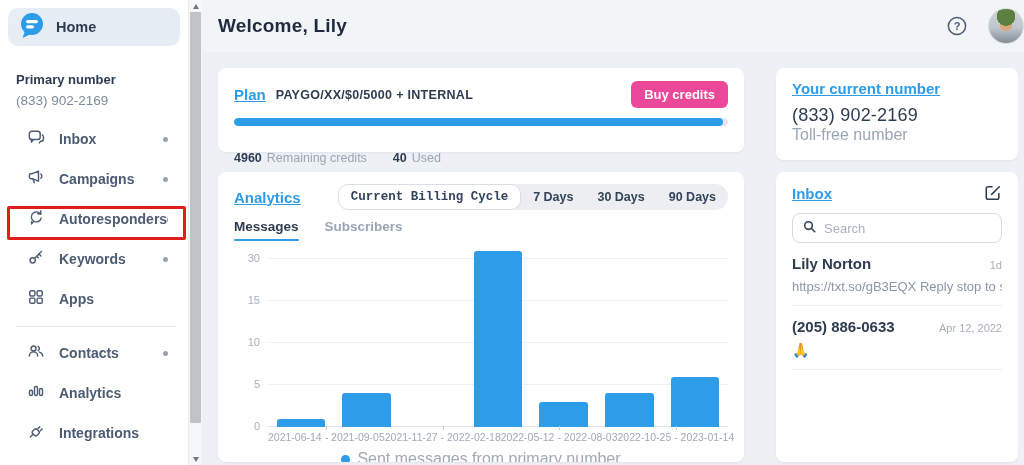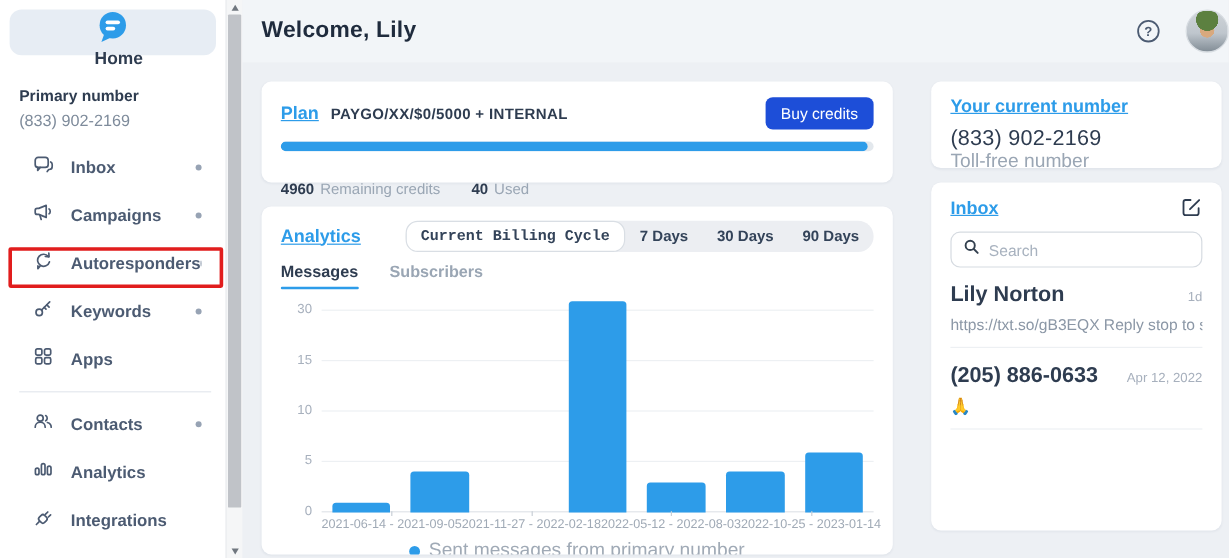--- a/index.html
+++ b/index.html
@@ -3,21 +3,21 @@
 <meta charset="utf-8">
 <style>
   * { margin:0; padding:0; box-sizing:border-box; }
   html,body { width:1024px; height:465px; overflow:hidden; background:#edf0f4;
               font-family:"Liberation Sans", sans-serif; }
   .app { display:flex; width:1024px; height:465px; }
 
   
   .sidebar { width:188px; background:#ffffff; position:relative; flex:none; height:465px; }
   .home-item { margin:8px 8px 0 8px; height:38px; background:#e7edf4; border-radius:10px;
-               display:flex; align-items:center; padding:0 10px; cursor:pointer;flex-direction:column; }
+               display:flex; align-items:center; padding:0 10px; cursor:pointer; }
   .home-item .label { font-size:14.5px; font-weight:bold; color:#2e3c50; margin-left:10px; }
   .primary-block { margin:26px 16px 0 16px; }
   .primary-label { font-size:13px; font-weight:bold; color:#2e3c50; }
   .primary-value { font-size:13.5px; color:#7e8b9b; margin-top:6px; }
   .nav { margin-top:11px; }
   .nav-item { height:40px; display:flex; align-items:center; padding:0 20px 0 26px; cursor:pointer; }
   .nav-item .label { font-size:14px; font-weight:600; color:#4c5b72; margin-left:13px; }
   .nav-item svg { flex:none; }
   .dot { width:5px; height:5px; border-radius:50%; background:#97a3b4; margin-left:auto; }
   .side-divider { height:1px; background:#e4e8ee; margin:7px 12px 6px 16px; }
@@ -49,22 +49,22 @@
   .col-left { width:526px; flex:none; display:flex; flex-direction:column; gap:20px; }
   .col-right { flex:1; display:flex; flex-direction:column; gap:12px; min-width:0; }
   .card { background:#ffffff; border-radius:8px; box-shadow:0 1px 2px rgba(25,45,70,.05); }
 
   .blue-link { font-size:15px; font-weight:bold; color:#2d9ce9; text-decoration:underline; cursor:pointer; }
 
   
   .plan-card { height:84px; padding:13px 16px; }
   .plan-row1 { display:flex; align-items:center; }
   .plan-name { margin-left:10px; font-size:12.5px; font-weight:600; color:#2e3c50; letter-spacing:.3px; }
-  .buy-btn { margin-left:auto; background:#1d4ed8; color:#fff; border:none; border-radius:6px;
-             font-family:inherit; font-size:13px; font-weight:normal; padding:6px 13px; cursor:pointer; }
+  .buy-btn { margin-left:auto; background:#ec4899; color:#fff; border:none; border-radius:6px;
+             font-family:inherit; font-size:13px; font-weight:bold; padding:6px 13px; cursor:pointer; }
   .progress-track { margin-top:10px; height:8px; border-radius:4px; background:#e3e8ed; overflow:hidden; }
   .progress-fill { height:100%; border-radius:4px; background:#2d9ce9; }
   .plan-stats { margin-top:9px; display:flex; align-items:baseline; font-size:12.5px; }
   .stat-num { font-weight:bold; color:#2e3c50;margin-top:16px; }
   .stat-label { color:#9aa6b4; margin-left:5px; }
   .stat-gap { width:26px; }
 
   
   .analytics-card { height:290px; padding:12px 16px; overflow:hidden; position:relative; }
   .an-header { display:flex; align-items:center; }
@@ -87,35 +87,35 @@
   .bar-slot { flex:1; display:flex; justify-content:center; align-items:flex-end; height:100%; }
   .bar { width:74%; border-radius:3px 3px 0 0; }
   .chart-xlabels { margin-left:34px; display:flex; margin-top:4px; }
   .xlab { flex:1; text-align:center; font-size:10.5px; color:#a0aab6; white-space:nowrap; position:relative; }
   .xtick { position:absolute; top:-5px; left:50%; width:1px; height:4px; background:#c9cfd6; }
   .legend { display:flex; justify-content:center; align-items:center; gap:7px; margin-top:7px; }
   .legend-dot { width:9px; height:9px; border-radius:50%; flex:none; }
   .legend-text { font-size:16px; color:#a0aab6; }
 
   
-  .number-card { height:72px; padding:12px 16px; flex:none; }
+  .number-card { height:92px; padding:12px 16px; flex:none; }
   .number-value { font-size:18px; color:#2e3c50; margin-top:7px; letter-spacing:.2px; }
   .number-sub { font-size:16px; color:#9aa6b4; margin-top:0; }
 
   .inbox-card { height:290px; padding:12px 16px; overflow:hidden; display:flex; flex-direction:column; }
   .inbox-header { display:flex; align-items:center; }
   .compose-btn { margin-left:auto; cursor:pointer; width:18px; height:18px; }
   .searchbox { margin-top:11px; height:30px; border:1px solid #d6dbe1; border-radius:8px;
                display:flex; align-items:center; padding:0 9px; gap:7px; background:#fff; }
   .searchbox input { border:none; outline:none; background:transparent; width:100%;
                      font-family:inherit; font-size:13px; color:#2e3c50; }
   .searchbox input::placeholder { color:#a8b2bf; }
   .conv { padding:12px 0 11px 0; border-bottom:1px solid #edf0f3; cursor:pointer; }
   .conv-top { display:flex; align-items:baseline; }
-  .conv-name { font-size:18px; font-weight:bold; color:#2e3c50; }
+  .conv-name { font-size:15px; font-weight:bold; color:#2e3c50; }
   .conv-time { margin-left:auto; font-size:11px; color:#a7b0bd; }
   .conv-preview { margin-top:7px; font-size:13px; color:#8b97a6; white-space:nowrap; overflow:hidden; }
 </style>
 </head>
 <body>
 
 <div class="app">
 
   <nav class="sidebar">
     <div class="home-item">

